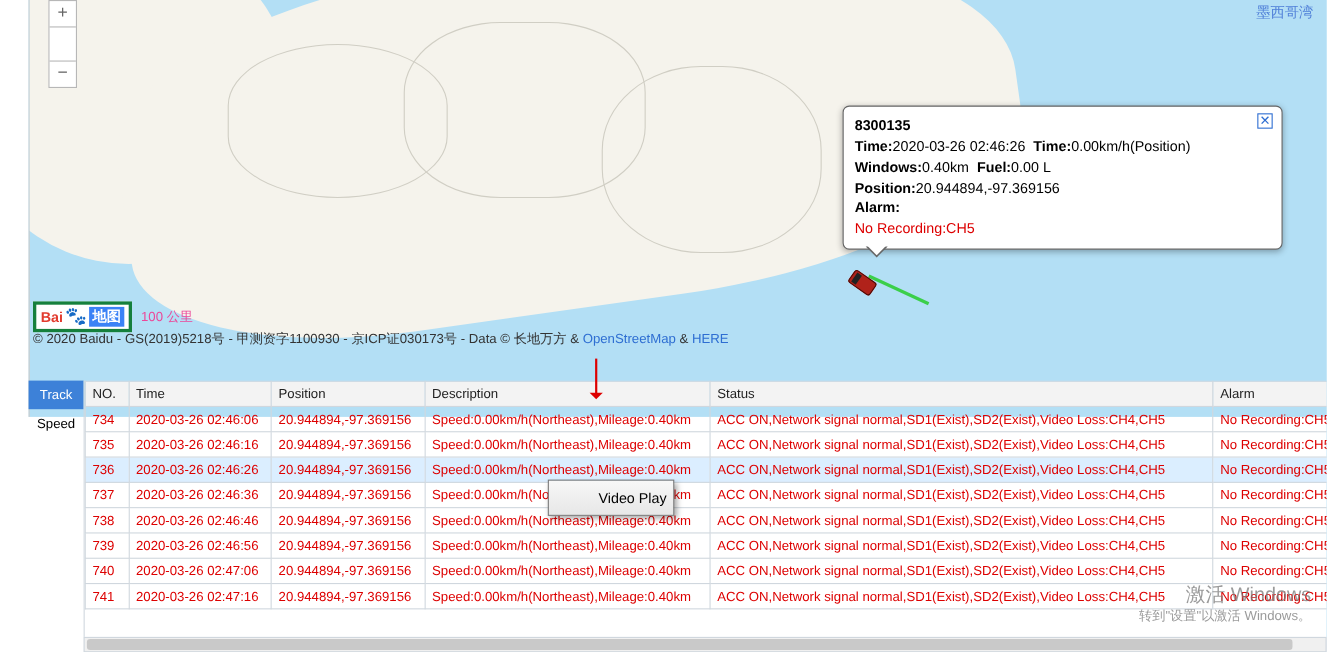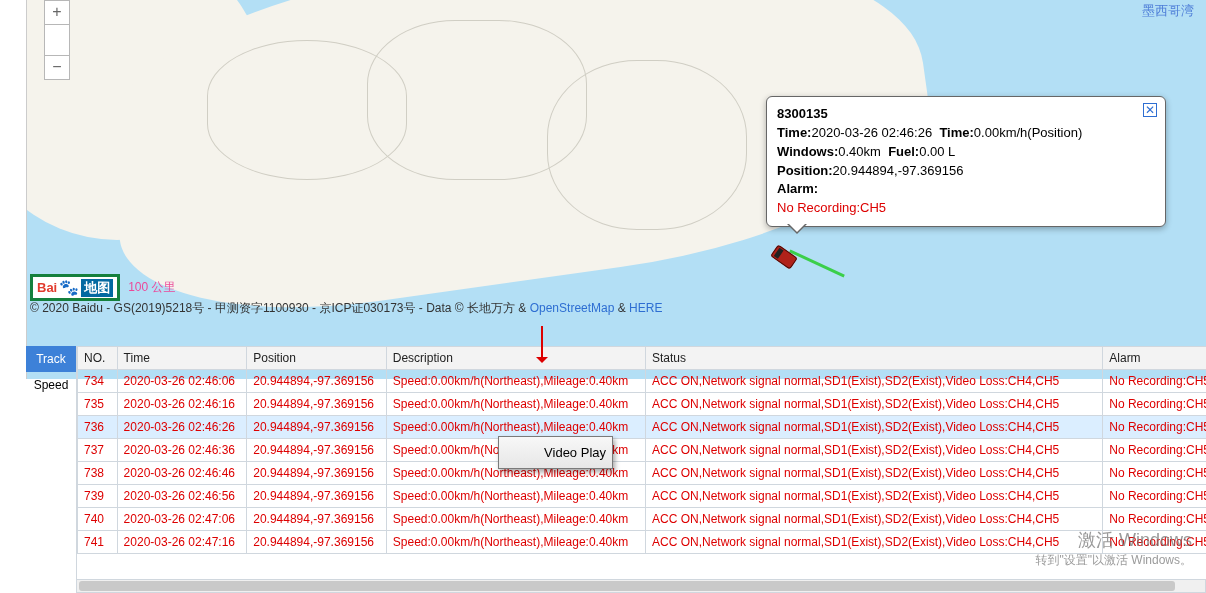--- a/index.html
+++ b/index.html
@@ -16,21 +16,21 @@
   .zoom-ctrl { position: absolute; left: 44px; top: 0; width: 26px; background: #fff; border: 1px solid #b7b7b7; z-index: 10; }
   .zoom-btn { height: 24px; text-align: center; line-height: 22px; font-size: 16px; cursor: pointer; border-bottom: 1px solid #b7b7b7; color: #666; }
   .zoom-track { height: 30px; position: relative; }
   .zoom-minus { border-bottom: none; border-top: 1px solid #b7b7b7; }
 
   
   .baidu-logo { position: absolute; left: 30px; top: 274px; z-index: 10; display: flex; align-items: center; gap: 8px; }
   .baidu-logo .logo-box { background: #fff; border: 3px solid #15803d; padding: 1px 4px; display: flex; align-items: center; gap: 2px; font-size: 13px; }
   .baidu-logo .paw { color: #2b6cd6; font-size: 16px; }
   .baidu-logo .b1 { color: #e23b2e; font-weight: bold; }
-  .baidu-logo .b2 { background: #0369a1; color: #fff; padding: 0 3px; font-weight: bold; }
+  .baidu-logo .b2 { background: #3b82f6; color: #fff; padding: 0 3px; font-weight: bold; }
   .scale { font-size: 12px; color: #ec4899; }
   .credits { position: absolute; left: 30px; top: 300px; z-index: 10; font-size: 12px; color: #333; }
   .credits a { color: #2e6ed2; text-decoration: none; }
 
   
   .gulf-lbl { position: absolute; right: 12px; top: 2px; color: #4f7fd8; font-size: 13px; z-index: 5; }
 
   
   .info-win { position: absolute; right: 40px; top: 96px; width: 400px; background: #fff; border: 1px solid #666; border-radius: 6px; padding: 8px 10px; z-index: 20; box-shadow: 0 2px 6px rgba(0,0,0,0.3); font-size: 13px; line-height: 1.45; }
   .info-win .title { font-weight: bold; }

